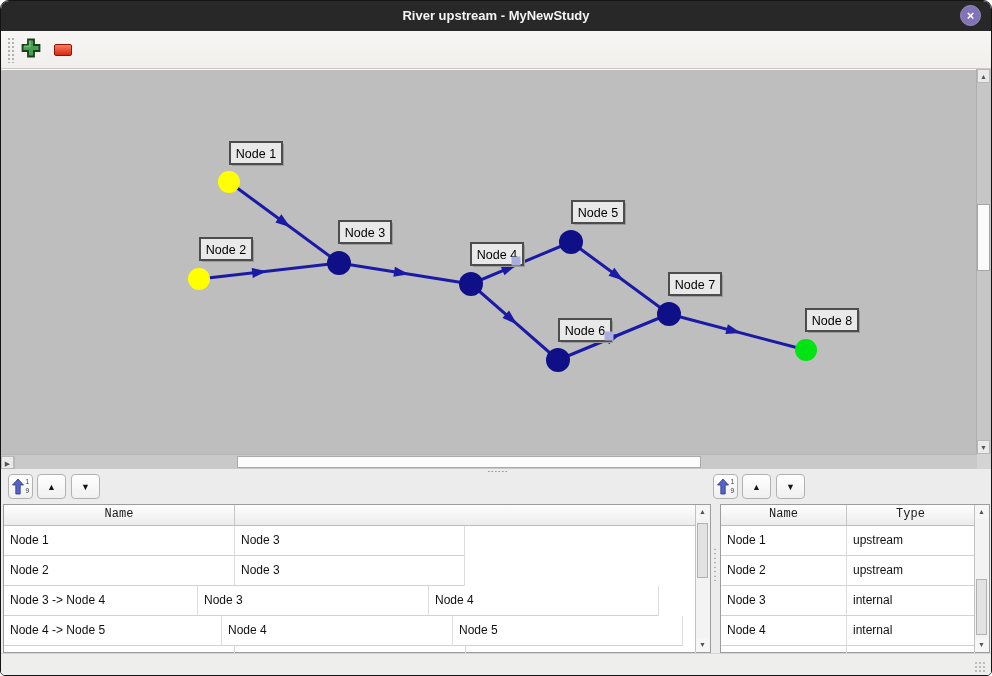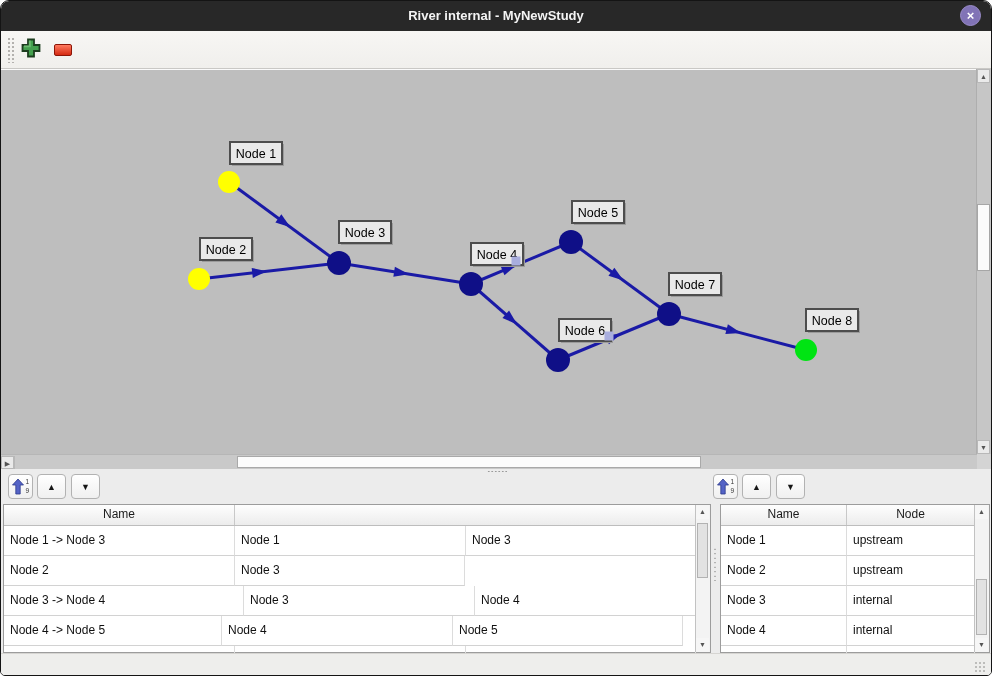--- a/index.html
+++ b/index.html
@@ -49,21 +49,21 @@
   #r-sort{left:712px;width:25px;} #r-up{left:741px;width:29px;} #r-down{left:775px;width:29px;}
   .tri{font-size:9px;color:#161616;line-height:22px;display:block;}
   .sort-ico{position:relative;display:block;width:100%;height:100%;}
   .sort-ico svg{position:absolute;left:3px;top:3px;}
   .sort-digits{position:absolute;right:3px;top:2px;font-size:6.5px;line-height:9px;color:#333;text-align:center;}
   .sort-digits span{display:block;}
   
   .dtable{position:absolute;top:503px;height:149px;background:#ffffff;border:1px solid #9c9c9c;box-sizing:border-box;}
   #reach-table{left:2px;width:708px;}
   #node-table{left:719px;width:270px;}
-  .thead{display:flex;height:20px;background:linear-gradient(#fefefe,#ececec);border-bottom:1px solid #bdbdbd;}
+  .thead{display:flex;height:20px;background:linear-gradient(#fefefe,#ececec);border-bottom:1px solid #bdbdbd;font-family:Liberation Mono, monospace;}
   .hcell{font-size:12px;text-align:center;line-height:19px;border-right:1px solid #c8c8c8;
          box-sizing:border-box;color:#1a1a1a;}
   .trow{display:flex;height:30px;}
   .trow.partial{height:8px;}
   .tcell{font-size:12px;line-height:29px;padding-left:6px;border-right:1px solid #dcdcdc;
          border-bottom:1px solid #d2d2d2;box-sizing:border-box;color:#101010;white-space:nowrap;overflow:hidden;}
   .trow.partial .tcell{border-bottom:none;}
   .tscroll{position:absolute;right:0;top:0;bottom:0;width:14px;background:#f3f3f3;border-left:1px solid #c2c2c2;}
   .ts-btn{position:absolute;left:0;width:13px;height:14px;background:#f6f6f6;color:#555;font-size:7px;
           text-align:center;line-height:14px;border:none;padding:0;}
@@ -75,21 +75,21 @@
   .statusbar{position:absolute;left:0;top:652px;width:100%;height:22px;background:#eeeeec;border-top:1px solid #d6d5d2;}
   .grip{position:absolute;right:6px;bottom:4px;width:11px;height:11px;
         background-image:radial-gradient(circle,#bdbdbb 1px,transparent 1.2px);background-size:4px 4px;}
 </style>
 </head>
 <body>
 
 <div class="window">
 
   <div class="titlebar">
-    <span class="title">River internal - MyNewStudy</span>
+    <span class="title">River upstream - MyNewStudy</span>
     <button class="close-btn"><span>×</span></button>
   </div>
 
   <div class="toolbar">
     <div class="tb-handle"></div>
     <button class="tb-btn" id="add-btn">
       <svg width="22" height="22" viewBox="0 0 22 22">
         <path d="M8 2.5h6v5.5h5.5v6H14v5.5H8V14H2.5V8H8z" fill="#44a04e" stroke="#1c3d1f" stroke-width="1.8"></path>
         <path d="M8.8 3.6h2v6.6H4v-2h4.8z" fill="#7cc77f" opacity="0.7"></path>
       </svg>
@@ -222,30 +222,29 @@
   <button class="mini-btn" id="r-down">
     <span class="tri">▼</span>
     </button>
 
   <div class="dtable" id="reach-table">
     <div class="thead">
         <div class="hcell" style="width: 231px;">Name</div>
       </div>
     <div class="tbody">
         <div class="trow">
-          <div class="tcell" style="width: 231px;">Node 1 -&gt; Node 3</div>
           <div class="tcell" style="width: 231px;">Node 1</div>
           <div class="tcell" style="width: 230px;">Node 3</div>
         </div>
         <div class="trow">
           <div class="tcell" style="width: 231px;">Node 2</div>
           <div class="tcell" style="width: 230px;">Node 3</div>
         </div>
         <div class="trow">
-          <div class="tcell" style="width: 240px;">Node 3 -&gt; Node 4</div>
+          <div class="tcell" style="width: 194px;">Node 3 -&gt; Node 4</div>
           <div class="tcell" style="width: 231px;">Node 3</div>
           <div class="tcell" style="width: 230px;">Node 4</div>
         </div>
         <div class="trow">
           <div class="tcell" style="width: 218px;">Node 4 -&gt; Node 5</div>
           <div class="tcell" style="width: 231px;">Node 4</div>
           <div class="tcell" style="width: 230px;">Node 5</div>
         </div>
         <div class="trow partial">
           <div class="tcell" style="width: 231px;"></div>
@@ -258,21 +257,21 @@
       <div class="ts-thumb" style="top:18px;height:55px;"></div>
       <button class="ts-btn ts-down"><span>▼</span></button>
     </div>
   </div>
 
   <div class="table-gap-handle"></div>
 
   <div class="dtable" id="node-table">
     <div class="thead">
         <div class="hcell" style="width: 126px;">Name</div>
-        <div class="hcell" style="width: 128px;">Node</div>
+        <div class="hcell" style="width: 128px;">Type</div>
       </div>
     <div class="tbody">
         <div class="trow">
           <div class="tcell" style="width: 126px;">Node 1</div>
           <div class="tcell" style="width: 128px;">upstream</div>
         </div>
         <div class="trow">
           <div class="tcell" style="width: 126px;">Node 2</div>
           <div class="tcell" style="width: 128px;">upstream</div>
         </div>

